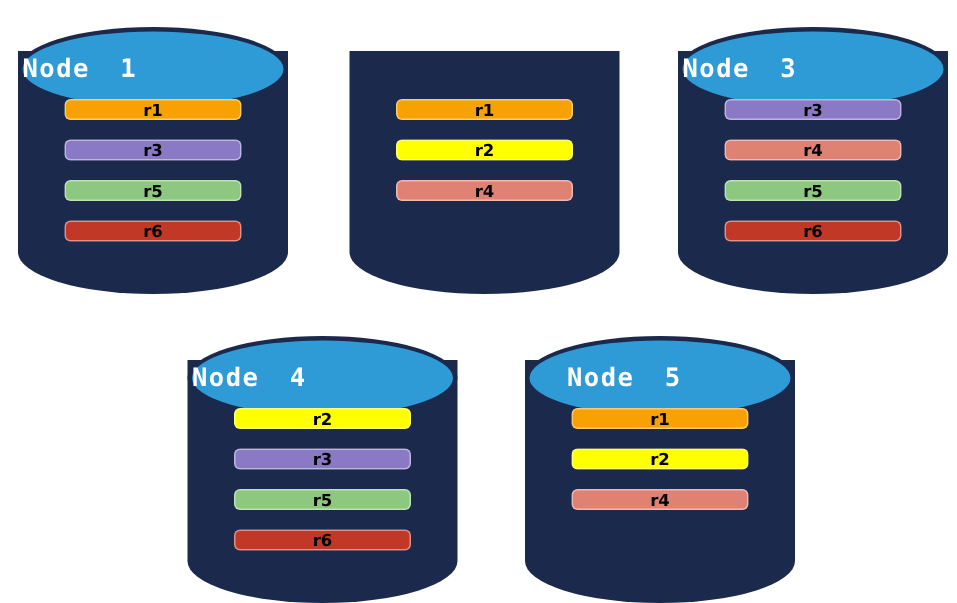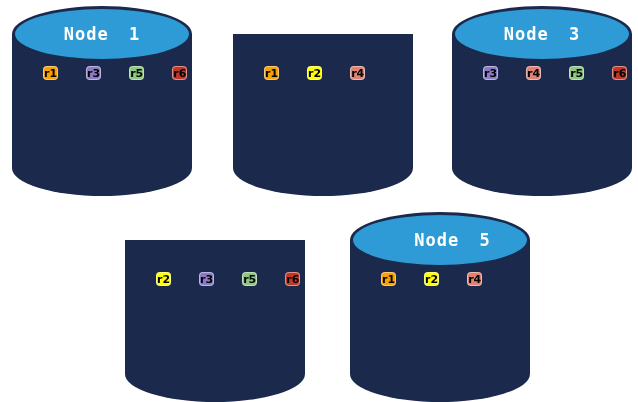--- a/index.html
+++ b/index.html
@@ -14,45 +14,45 @@
   .cylinder { position: absolute; width: 180px; height: 190px; }
   .cyl-body {
     position: absolute;
     left: 0; top: 28px;
     width: 100%; height: 162px;
     border-radius: 0 0 50% 50% / 0 0 28px 28px;
   }
   .cyl-top {
     position: absolute;
     box-sizing: border-box;
-    left: 0; top: 0;
+    left: 0; top: 12px;
     width: 100%; height: 56px;
     border-radius: 50%;
     border: 3px solid;
     display: flex;
     align-items: center;
-    justify-content: center;
+    justify-content: flex-start;
     z-index: 2;
   }
   .node-title {
     font-family: "DejaVu Sans Mono", monospace;
     font-weight: bold;
     font-size: 17px;
     letter-spacing: 1px;
     word-spacing: 9px;
     white-space: pre;
   }
   .bars {
     position: absolute;
     left: 31px; top: 60px;
     width: 118px;
     display: flex;
-    gap: 28px;
+    flex-direction: column;
+    gap: 13px;
     z-index: 3;
-    align-items: flex-end;
   }
   .bar {
     box-sizing: border-box;
     height: 14px;
     border-radius: 4px;
     border: 1px solid rgba(255,255,255,0.45);
     display: flex;
     align-items: center;
     justify-content: center;
     font-size: 11px;
@@ -100,20 +100,23 @@
     <div class="bars">
       <div class="bar" style="background: rgb(138, 122, 198); color: rgb(0, 0, 0);">r3</div>
       <div class="bar" style="background: rgb(223, 129, 115); color: rgb(0, 0, 0);">r4</div>
       <div class="bar" style="background: rgb(140, 200, 127); color: rgb(0, 0, 0);">r5</div>
       <div class="bar" style="background: rgb(194, 56, 38); color: rgb(0, 0, 0);">r6</div>
     </div>
   </div>
 
   <div class="cylinder pos-4">
     <div class="cyl-body" style="background: rgb(27, 42, 76);"></div>
+    <div class="cyl-top" style="background: rgb(46, 155, 214); border-color: rgb(27, 42, 76);">
+      <span class="node-title" style="color: rgb(255, 255, 255);">Node 4</span>
+    </div>
     <div class="bars">
       <div class="bar" style="background: rgb(255, 255, 0); color: rgb(0, 0, 0);">r2</div>
       <div class="bar" style="background: rgb(138, 122, 198); color: rgb(0, 0, 0);">r3</div>
       <div class="bar" style="background: rgb(140, 200, 127); color: rgb(0, 0, 0);">r5</div>
       <div class="bar" style="background: rgb(194, 56, 38); color: rgb(0, 0, 0);">r6</div>
     </div>
   </div>
 
   <div class="cylinder pos-5">
     <div class="cyl-body" style="background: rgb(27, 42, 76);"></div>

